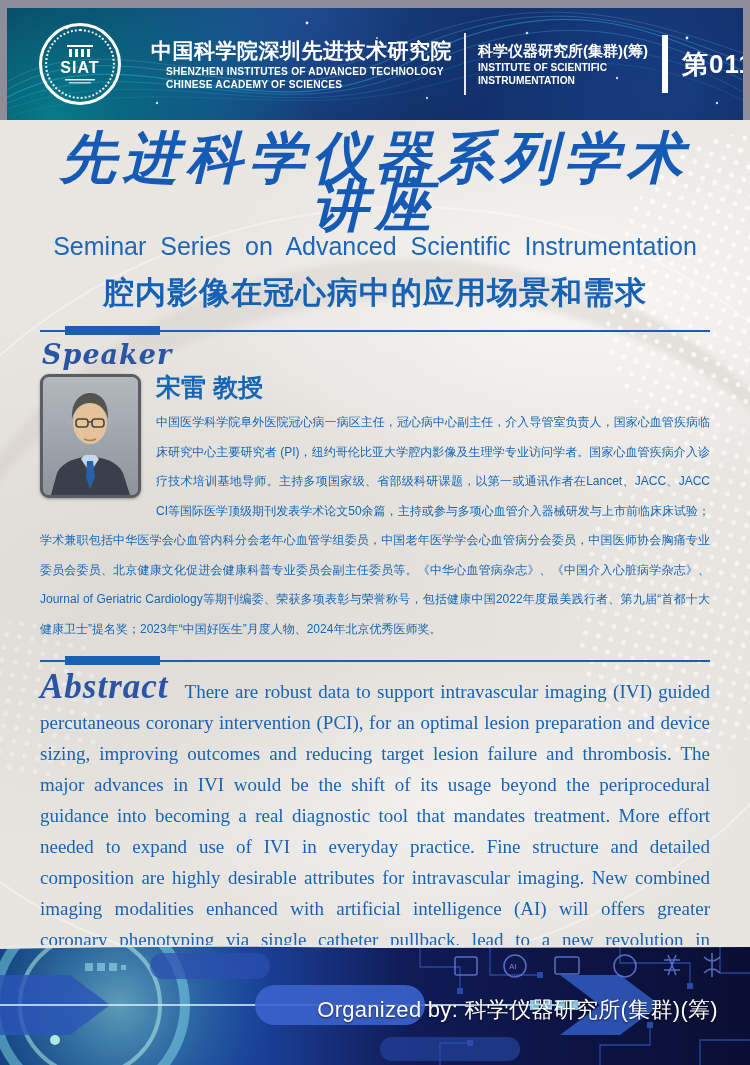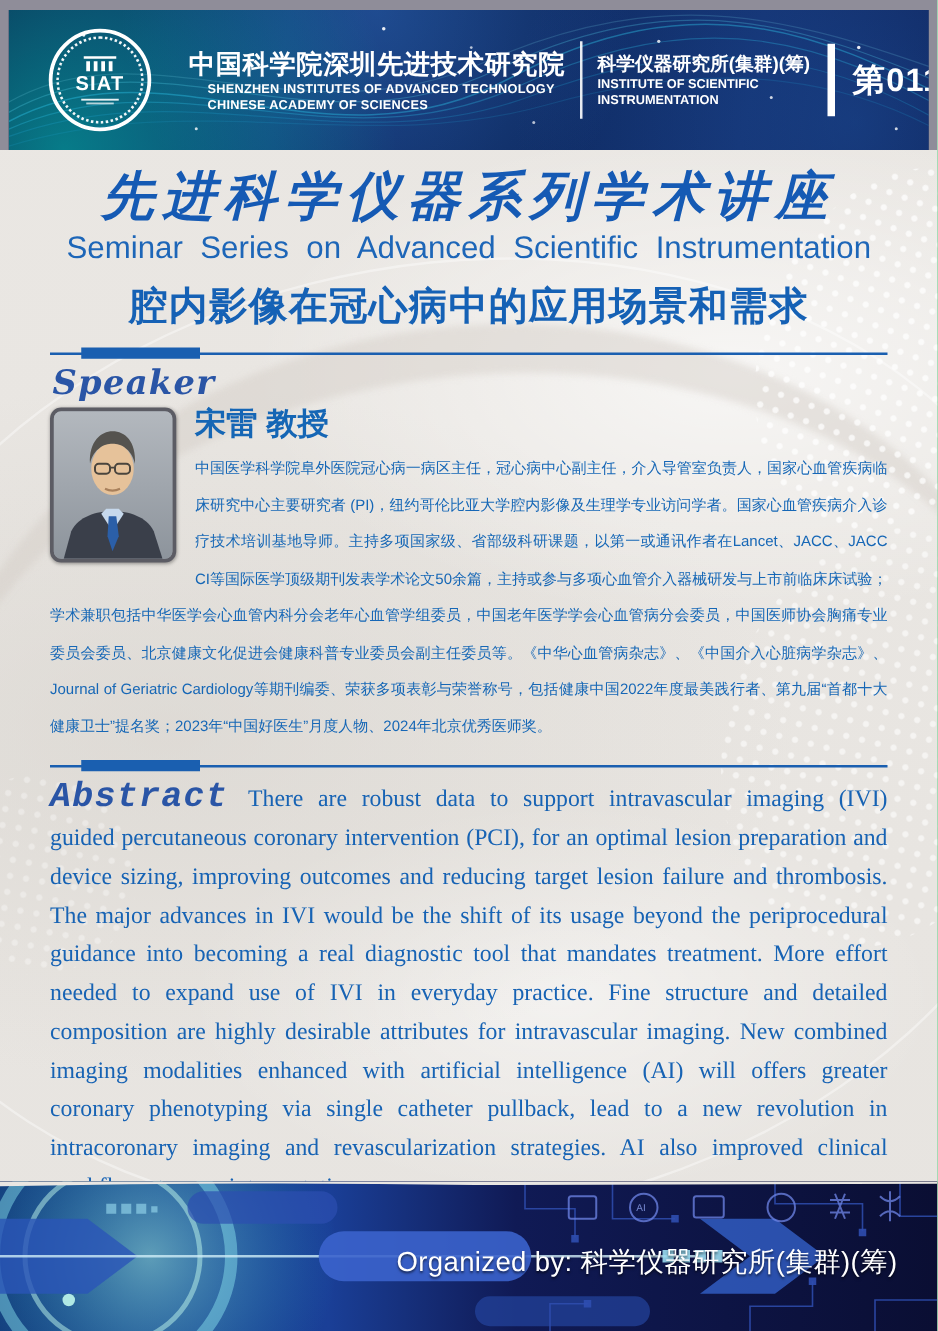--- a/index.html
+++ b/index.html
@@ -51,39 +51,39 @@
   .inst{color:#fff;}
   .inst .cn{font-size:15px;font-weight:bold;white-space:nowrap;}
   .inst .en{font-size:10.2px;font-weight:bold;line-height:13px;}
   .vbar{width:6px;height:58px;background:#fff;margin:0 14px;flex:0 0 auto;}
   .issue{color:#fff;font-size:26px;font-weight:bold;letter-spacing:1px;white-space:nowrap;}
 
   
   .main{position:absolute;top:120px;left:0;right:0;bottom:120px;z-index:2;}
   .content{position:relative;padding:0 40px;}
 
-  .series-cn{margin-top:13px;text-align:center;color:#155ab4;font-size:42px;font-weight:bold;font-style:italic;
+  .series-cn{margin-top:13px;text-align:center;color:#155ab4;font-size:56px;font-weight:bold;font-style:italic;
     font-family:"DejaVu Serif",serif;letter-spacing:7px;line-height:48px;}
   .series-en{text-align:center;color:#1d66b8;font-size:25px;word-spacing:7px;margin-top:3px;}
   .talk-title{text-align:center;color:#1561b5;font-size:31px;font-weight:bold;margin-top:11px;letter-spacing:1px;}
 
   .rule{position:relative;height:9px;margin-top:12px;}
   .rule .thin{position:absolute;left:0;right:0;top:4px;height:2px;background:#1a5fb0;}
   .rule .thick{position:absolute;left:25px;width:95px;top:0;height:9px;background:#1a5fb0;}
 
   .script-label{font-family:"DejaVu Serif",serif;font-style:italic;font-weight:bold;color:#2a55a6;font-size:27px;letter-spacing:1px;}
   .speaker-sec{margin-top:4px;}
   .speaker-label{display:block;margin:2px 0 2px 2px;}
   .photo{float:left;width:95px;height:118px;margin:2px 15px 6px 0;border:3px solid #5c5c64;border-radius:9px;background:#9aa0a8;overflow:hidden;box-shadow:0 1px 3px rgba(0,0,0,.35);}
   .speaker-name{font-size:25px;font-weight:bold;color:#1566b5;margin:0 0 6px 0;line-height:30px;}
   .bio{margin:0;text-align:justify;color:#1667b6;font-size:12px;line-height:29.5px;}
 
   .abstract-sec{margin-top:6px;}
   .abstract-text{margin:0;text-align:justify;font-family:"Liberation Serif",serif;color:#1763b4;font-size:19px;line-height:31px;}
-  .abstract-text .script-label{font-size:28px;margin-right:16px;font-family:Liberation Mono, monospace;}
+  .abstract-text .script-label{font-size:35px;margin-right:16px;font-family:Liberation Serif, serif;}
 
   
   .footer{position:absolute;bottom:0;left:0;right:0;height:120px;background:#0b1138;z-index:5;overflow:hidden;}
   .footer svg{position:absolute;inset:0;width:100%;height:100%;}
   .organized{position:absolute;right:32px;top:50px;color:#fff;font-size:22px;letter-spacing:.3px;text-shadow:0 1px 2px rgba(0,0,0,.6);}
 </style>
 </head>
 <body>
 
 <div class="poster">

